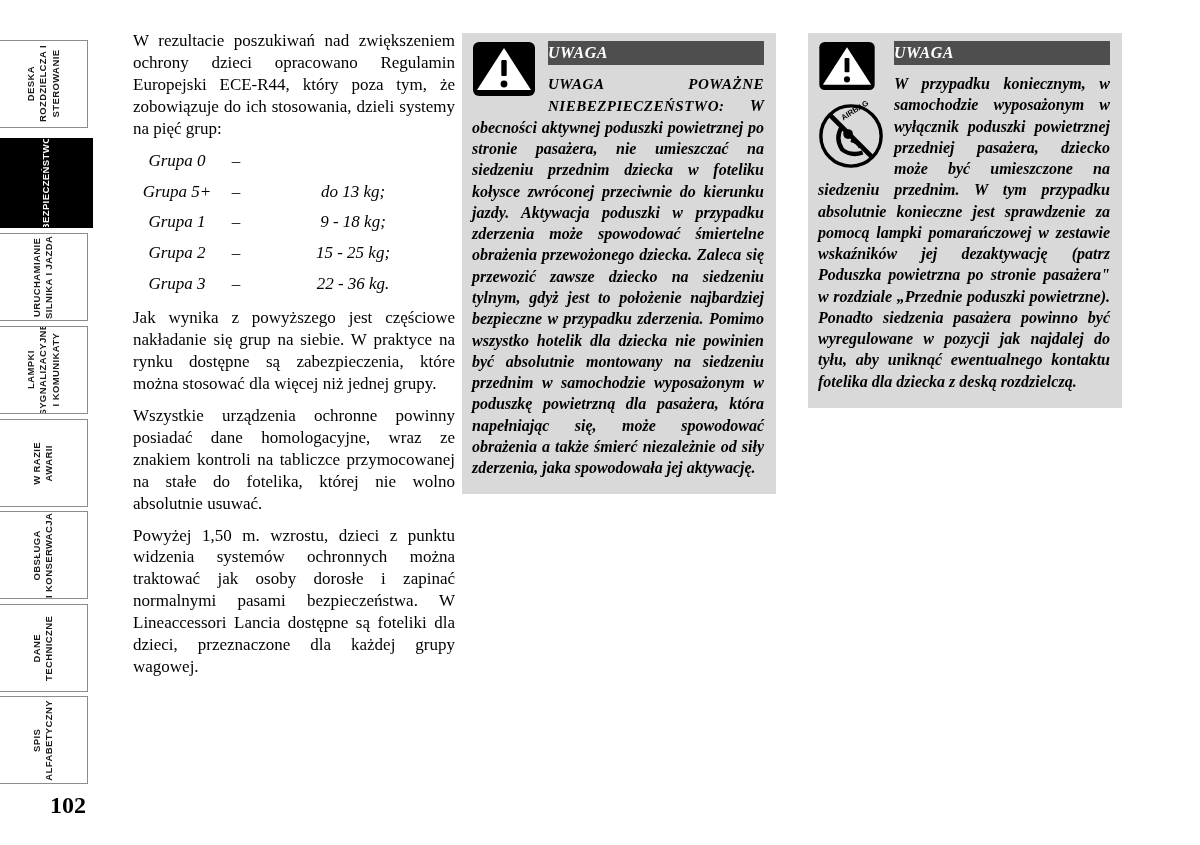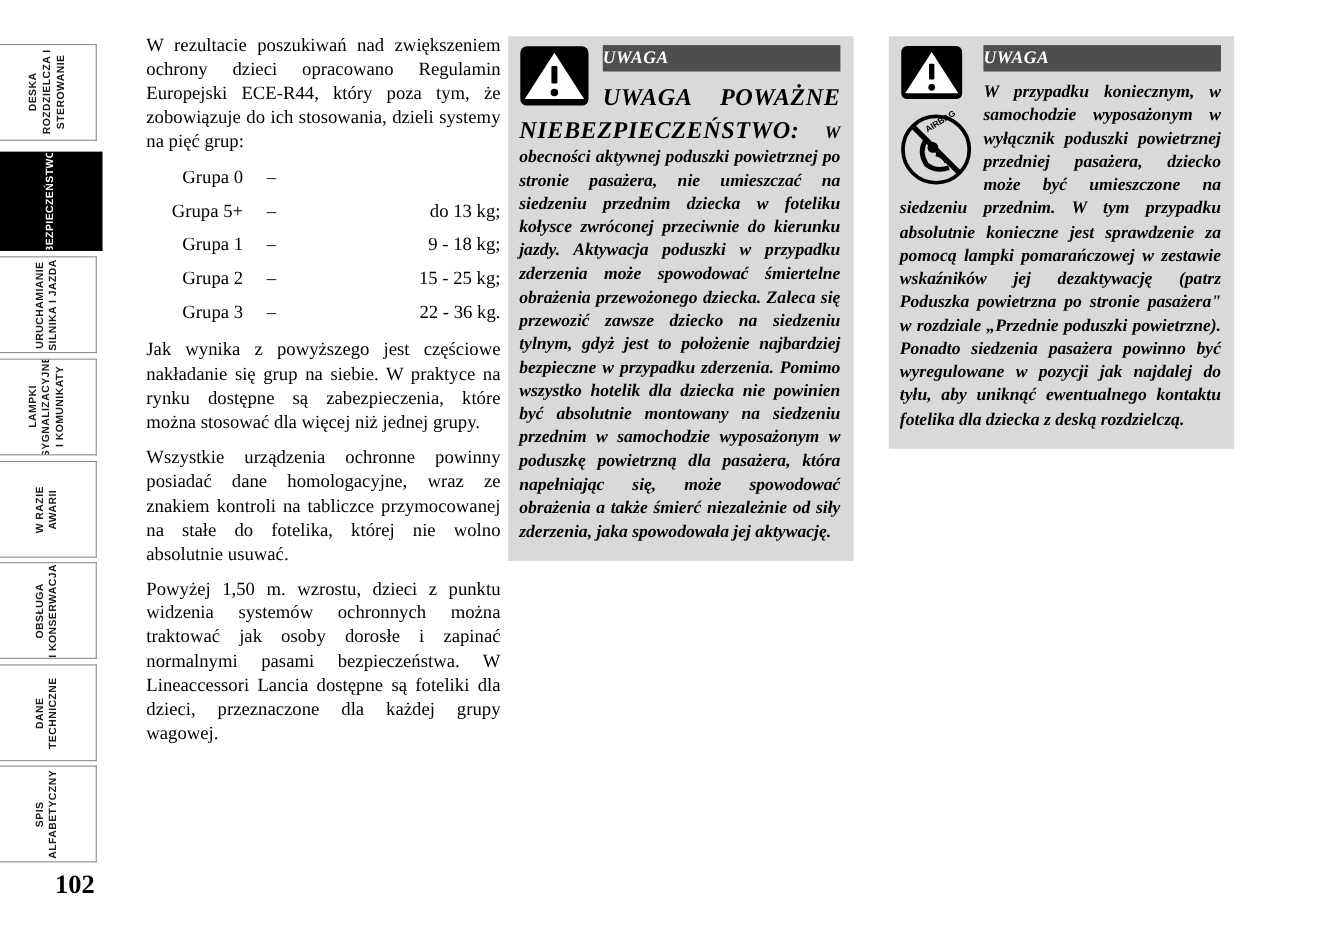--- a/index.html
+++ b/index.html
@@ -40,21 +40,21 @@
   }
 
   
   .col-text {
     position:absolute; left:133px; top:30px; width:322px;
     font-size:17px; line-height:1.29; text-align:justify;
   }
   .col-text p { margin-bottom:10px; }
   .group-list { margin:4px 0 12px 0; }
   .group-row {
-    display:flex; margin-bottom:9px; text-align:right;
+    display:flex; margin-bottom:9px; text-align:center;font-style:italic;
   }
   .group-name { width:88px; }
   .group-dash { width:30px; }
   .group-range { flex:1; }
 
   
   .warnbox {
     position:absolute; top:33px; width:314px;
     background:#d9d9d9;
     padding:8px 12px 16px 10px;
@@ -69,21 +69,21 @@
     background:#4e4e4e; color:#fff;
     font-style:italic; font-weight:bold; font-size:16px;
     letter-spacing:0.5px;
     margin:0 0 8px 0;
   }
   .warn-body {
     font-size:16px; line-height:1.33;
     font-weight:bold; font-style:italic;
     text-align:justify;
   }
-  .warn-lead { font-size:22px; letter-spacing:0.5px; }
+  .warn-lead { font-size:15px; letter-spacing:0.5px; }
 </style>
 </head>
 <body>
 
 <div class="sidebar">
   <div class="tab" style="top:40px;">
     <span class="tab-label">DESKA
 ROZDZIELCZA I
 STEROWANIE</span>
   </div>

